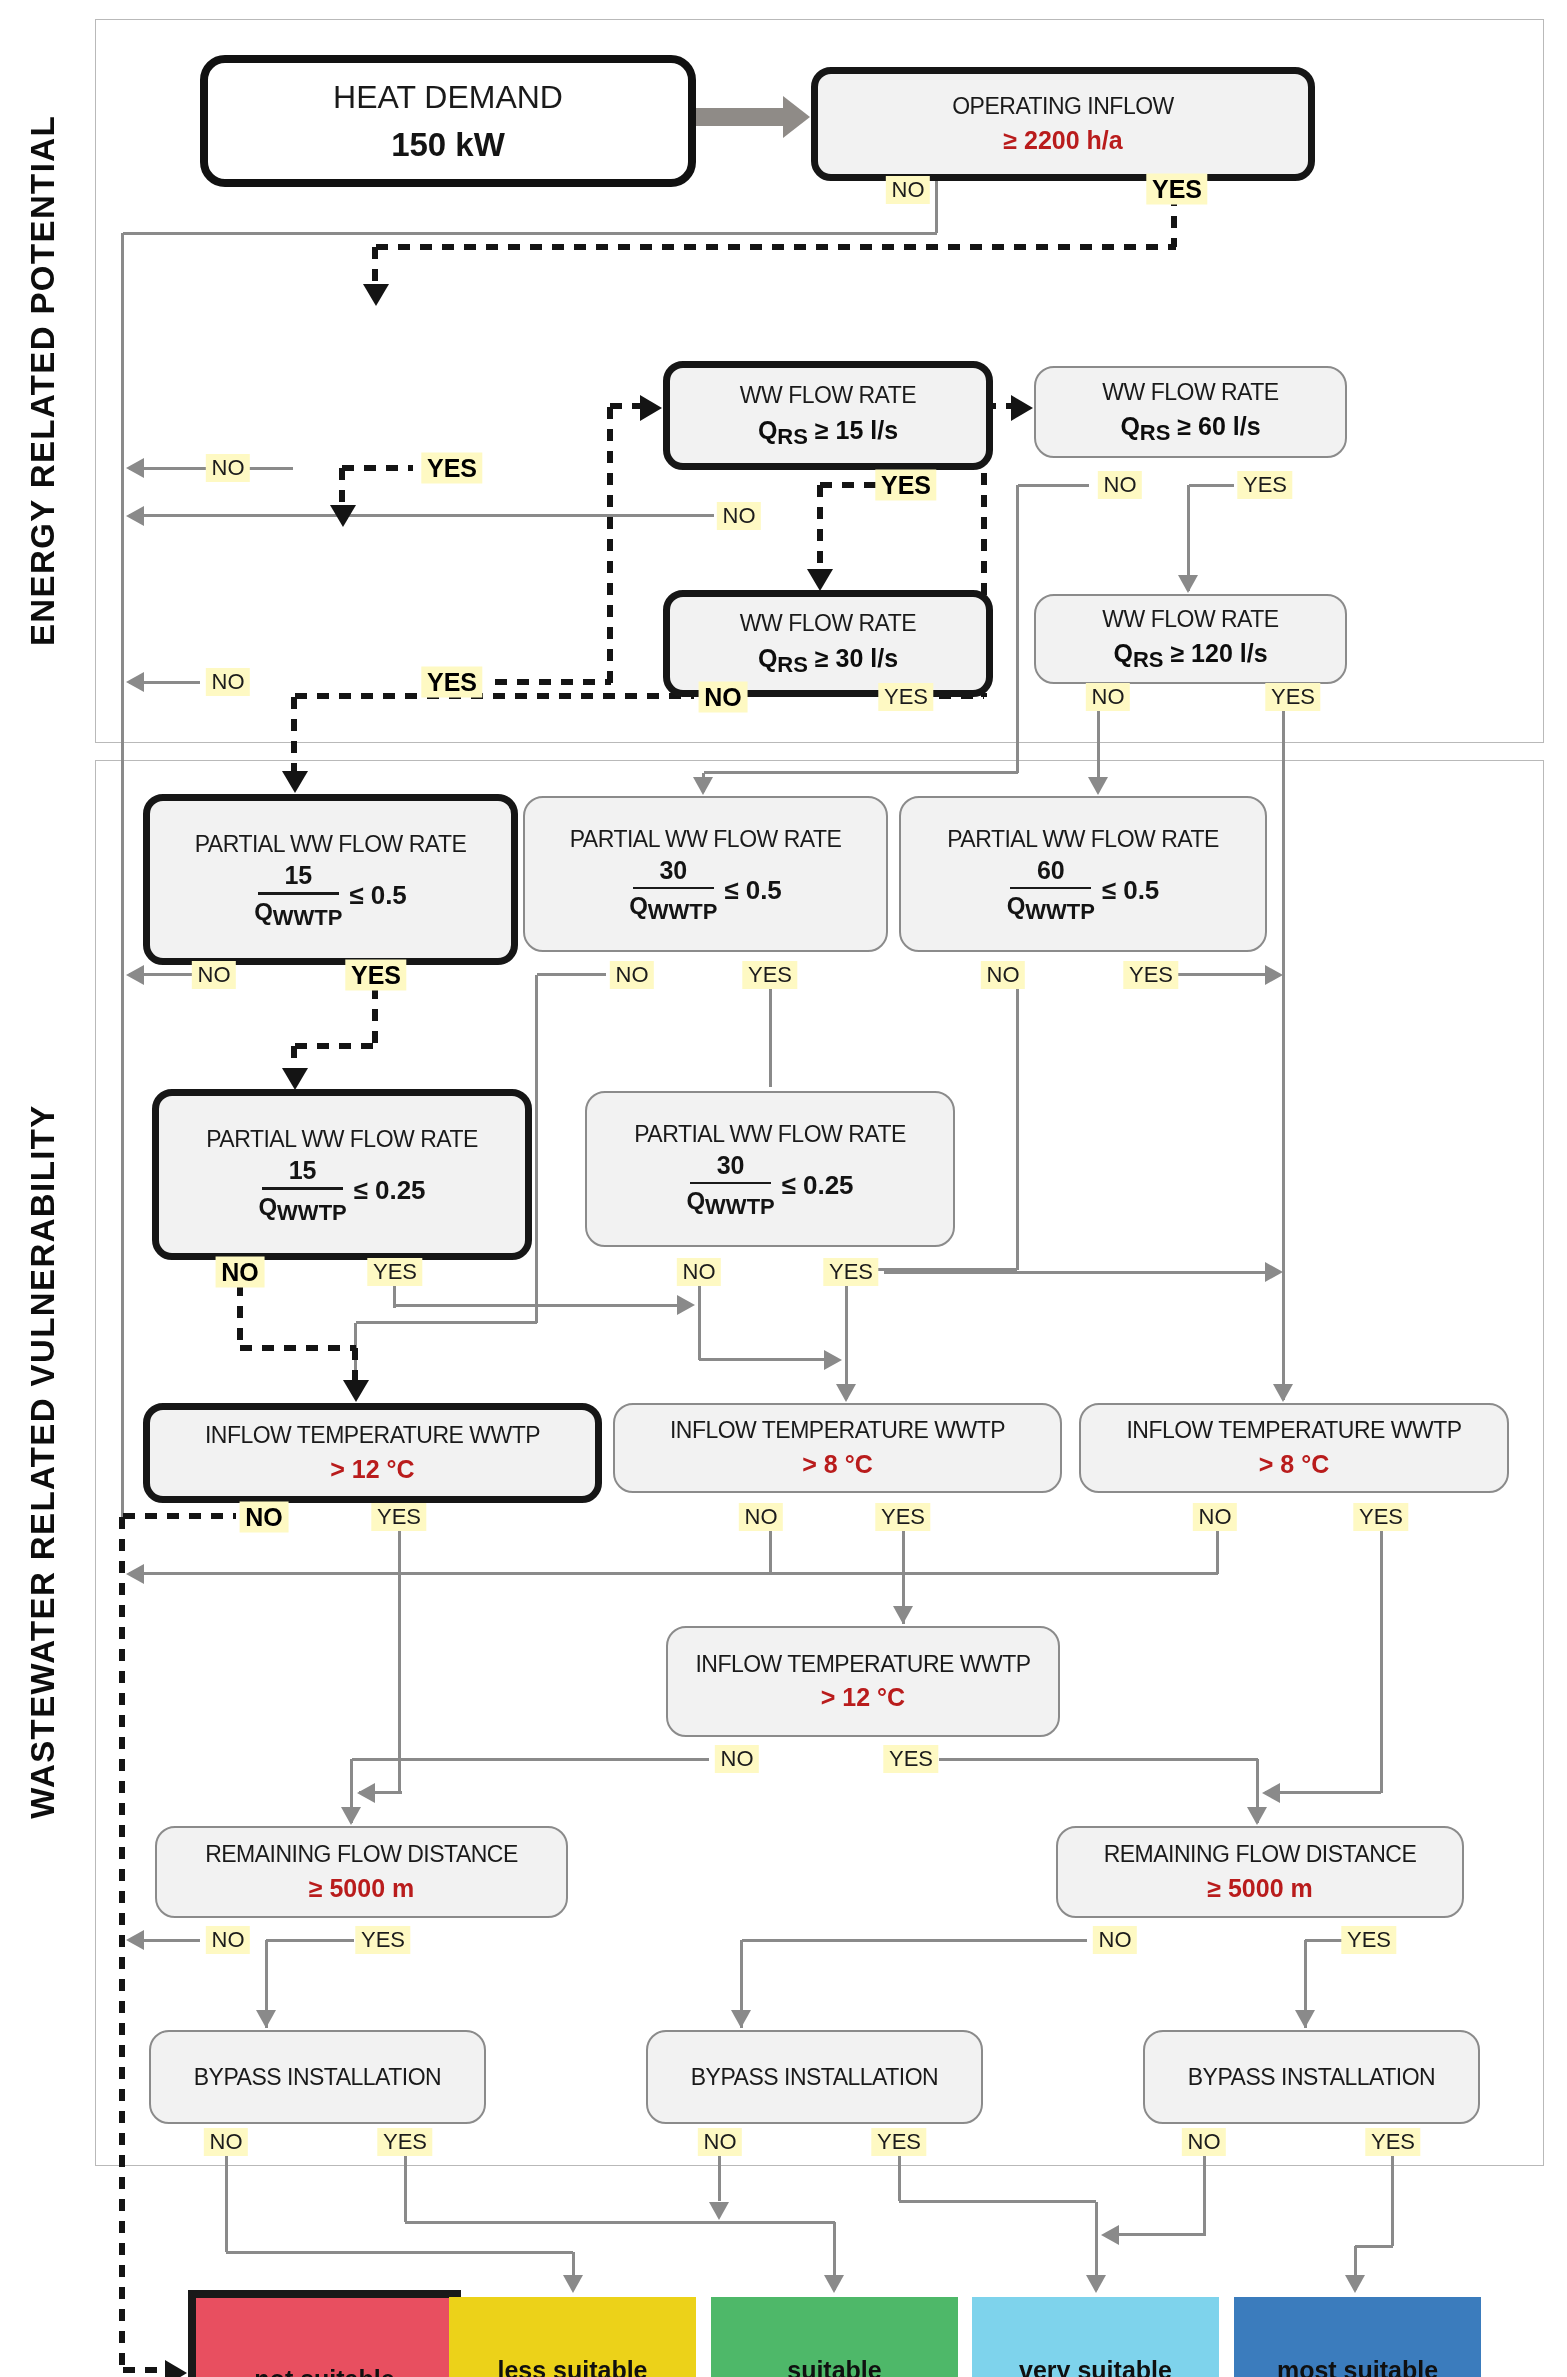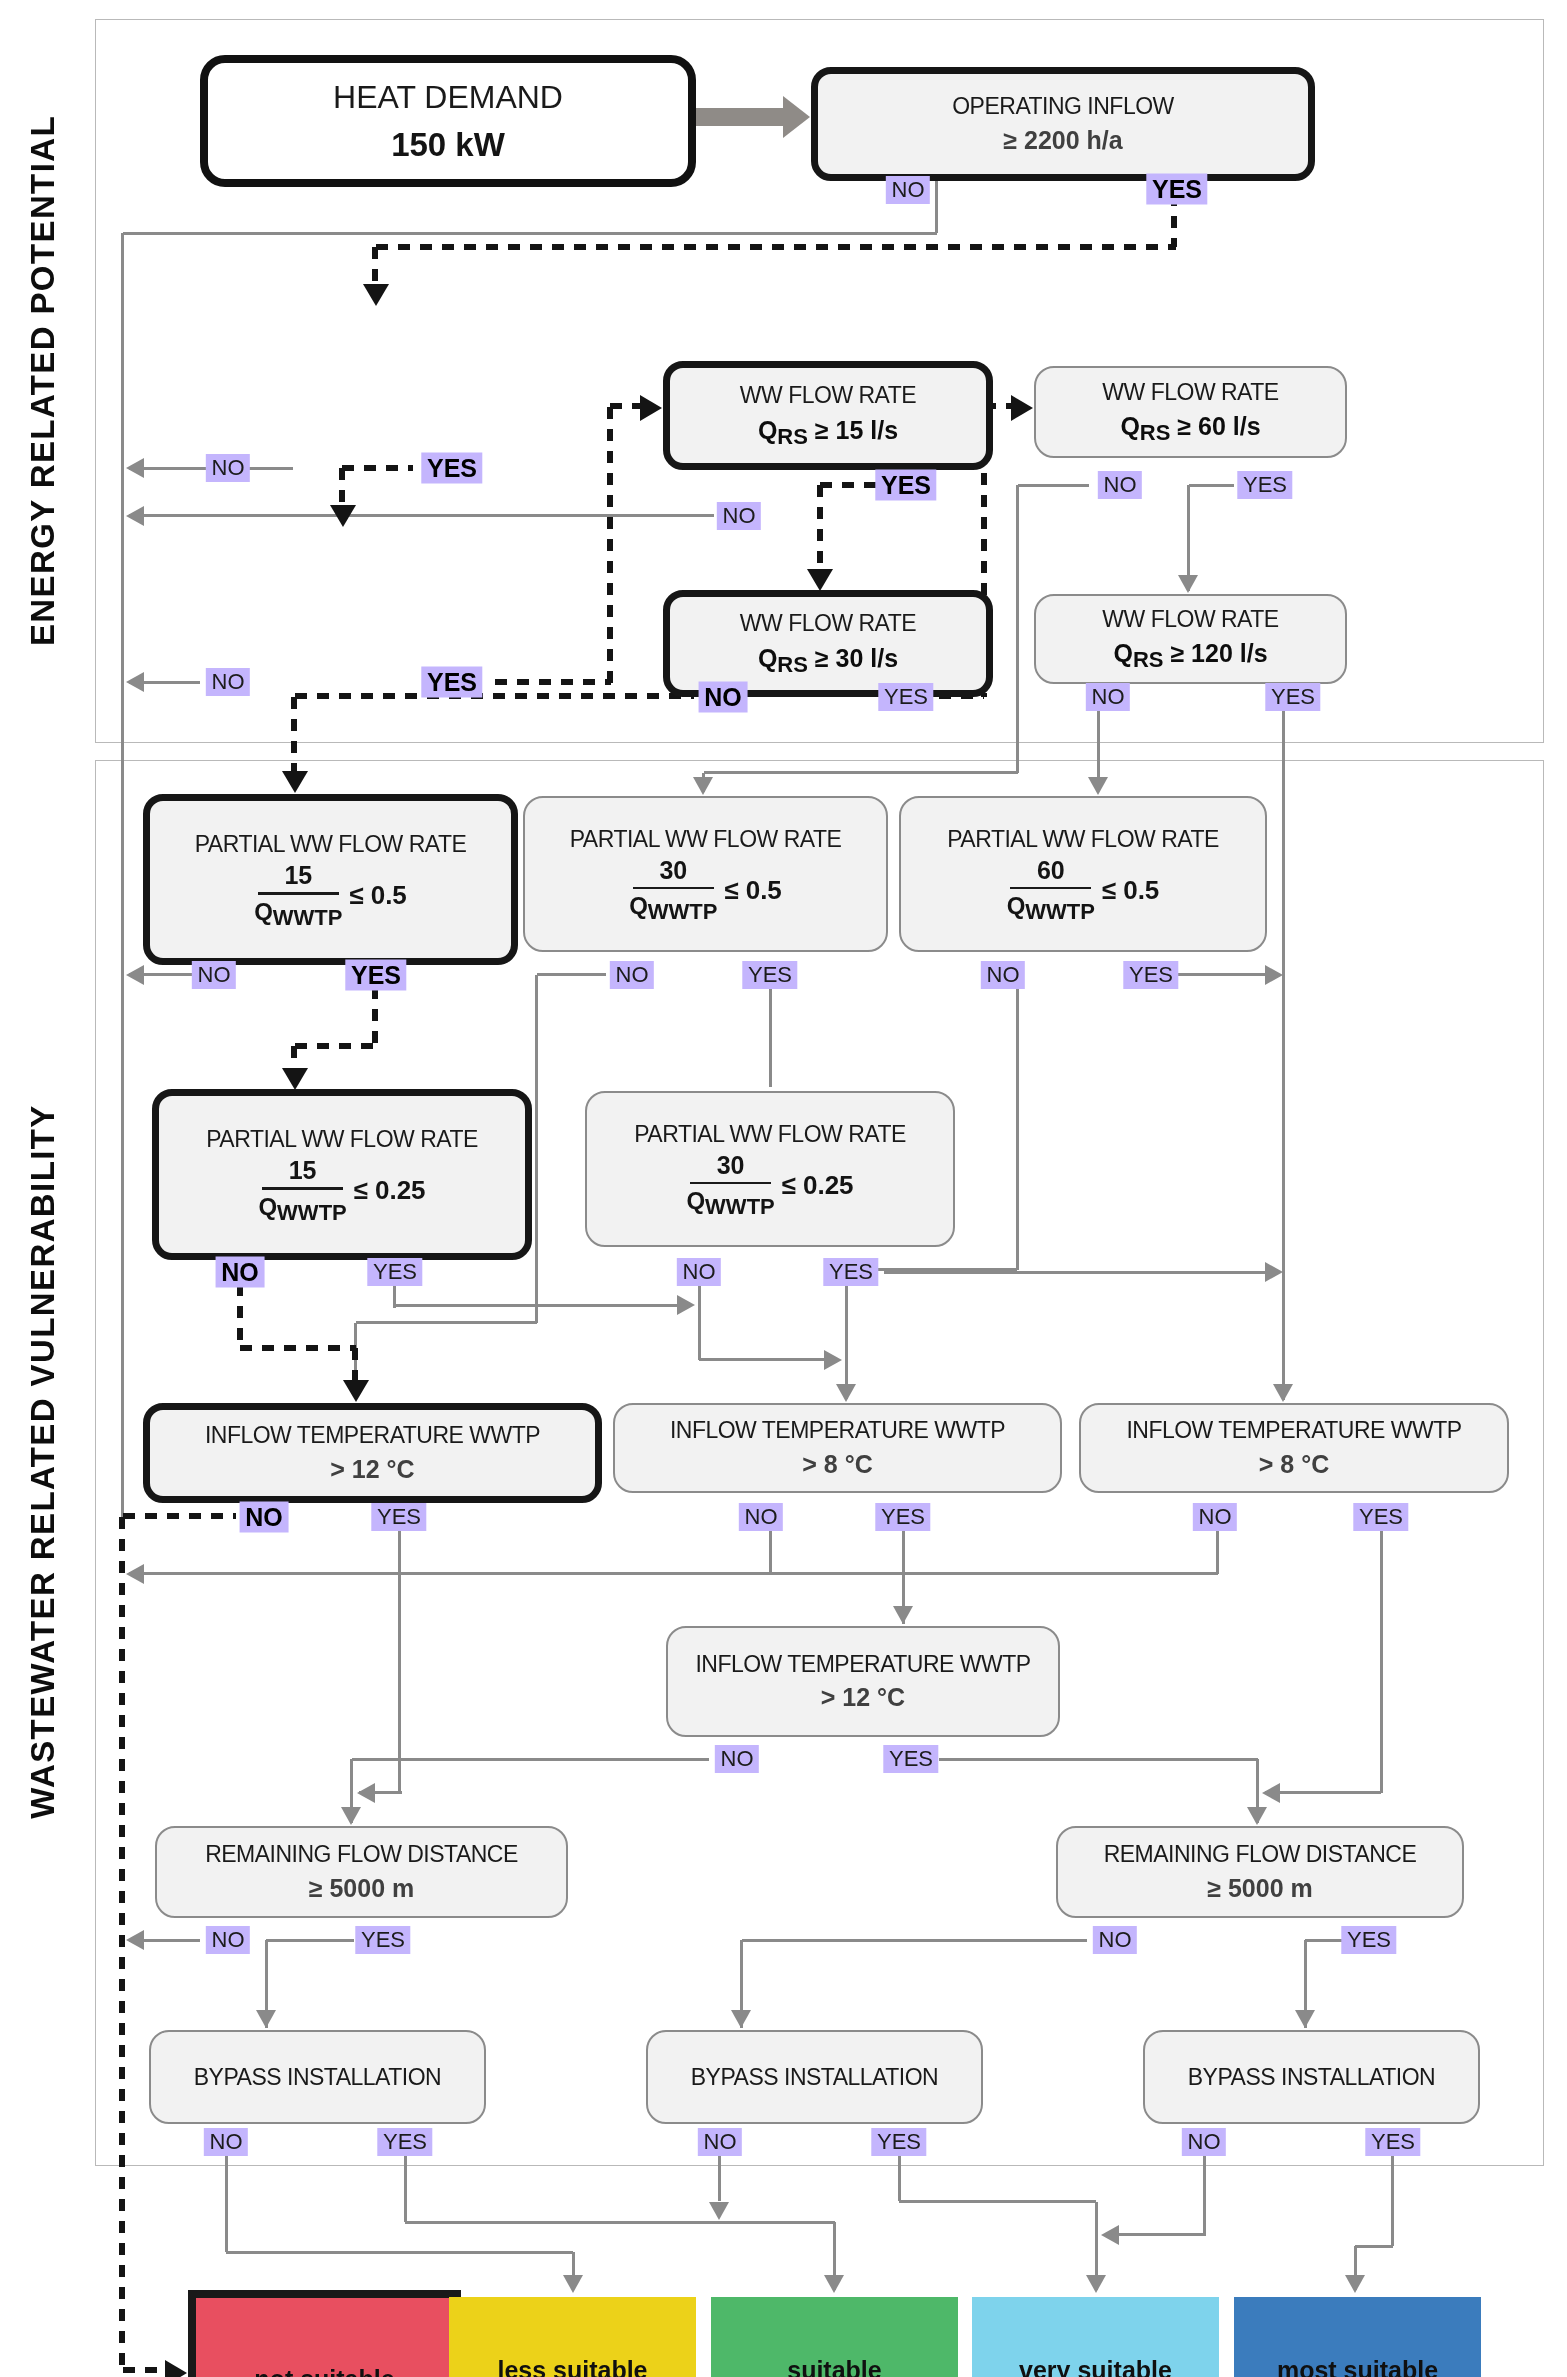--- a/index.html
+++ b/index.html
@@ -8,38 +8,38 @@
   .frame{position:absolute;border:1.9px solid #b9b9b9;background:#fff;z-index:0;}
   .sidelabel{position:absolute;font-weight:bold;font-size:33px;letter-spacing:1.4px;color:#0d0d0d;
              transform:rotate(-90deg);transform-origin:0 0;text-align:center;z-index:1;white-space:nowrap;}
   
   .box{position:absolute;background:#f2f2f2;border-radius:20px;z-index:3;display:flex;flex-direction:column;
        align-items:center;justify-content:center;text-align:center;line-height:1.25;}
   .box.bold{border:7.1px solid #161616;}
   .box.gray{border:2.9px solid #8b8b8b;}
   .box.white{background:#ffffff;border:8.6px solid #111;border-radius:25px;}
   .bl1{font-size:23px;letter-spacing:-0.5px;color:#1a1a1a;}
-  .bl2{font-size:25px;font-weight:bold;color:#404040;margin-top:3.8px;letter-spacing:0;}
+  .bl2{font-size:25px;font-weight:bold;color:#b91c1c;margin-top:3.8px;letter-spacing:0;}
   .big1{font-size:32px;letter-spacing:0;color:#1a1a1a;}
   .big2{font-size:33px;font-weight:bold;margin-top:6.7px;}
   .qrow{font-size:25px;font-weight:bold;margin-top:4.8px;color:#0d0d0d;}
   .qsub{font-size:22px;font-weight:bold;vertical-align:-4.8px;}
   .fracrow{display:flex;align-items:center;margin-top:2.9px;}
   .frac{display:flex;flex-direction:column;align-items:center;}
   .fnum{font-size:25px;font-weight:bold;line-height:1.05;text-align:center;}
   .fbar{width:81px;height:2.9px;background:#1a1a1a;margin:3.8px 0;}
   .fden{font-size:24px;font-weight:bold;line-height:1.05;}
   .fcmp{font-size:26px;font-weight:bold;margin-left:6.7px;}
   
   .res{position:absolute;z-index:3;display:flex;align-items:center;justify-content:center;
        font-size:25px;font-weight:bold;color:#101010;}
   .res.framed{border:8px solid #191919;}
   
   .lbl{position:absolute;z-index:5;transform:translate(-50%,-50%);font-size:22px;color:#1c1c1c;
-       background:#c4b5fd;padding:1px 5.7px;white-space:nowrap;}
+       background:#fef9c3;padding:1px 5.7px;white-space:nowrap;}
   .lbl.b{font-weight:800;font-size:25px;color:#000;}
   
   .h,.v,.dh,.dv{position:absolute;z-index:2;}
   .h{height:2.9px;background:#8a8a8a;}
   .v{width:2.9px;background:#8a8a8a;}
   .dh{height:6.2px;background:repeating-linear-gradient(90deg,#141414 0 12.4px,transparent 12.4px 22px);}
   .dv{width:6.2px;background:repeating-linear-gradient(180deg,#141414 0 12.4px,transparent 12.4px 22px);}
   .ah,.bah{position:absolute;z-index:4;width:0;height:0;}
   
   .bigshaft{position:absolute;z-index:2;background:#8f8b87;}

